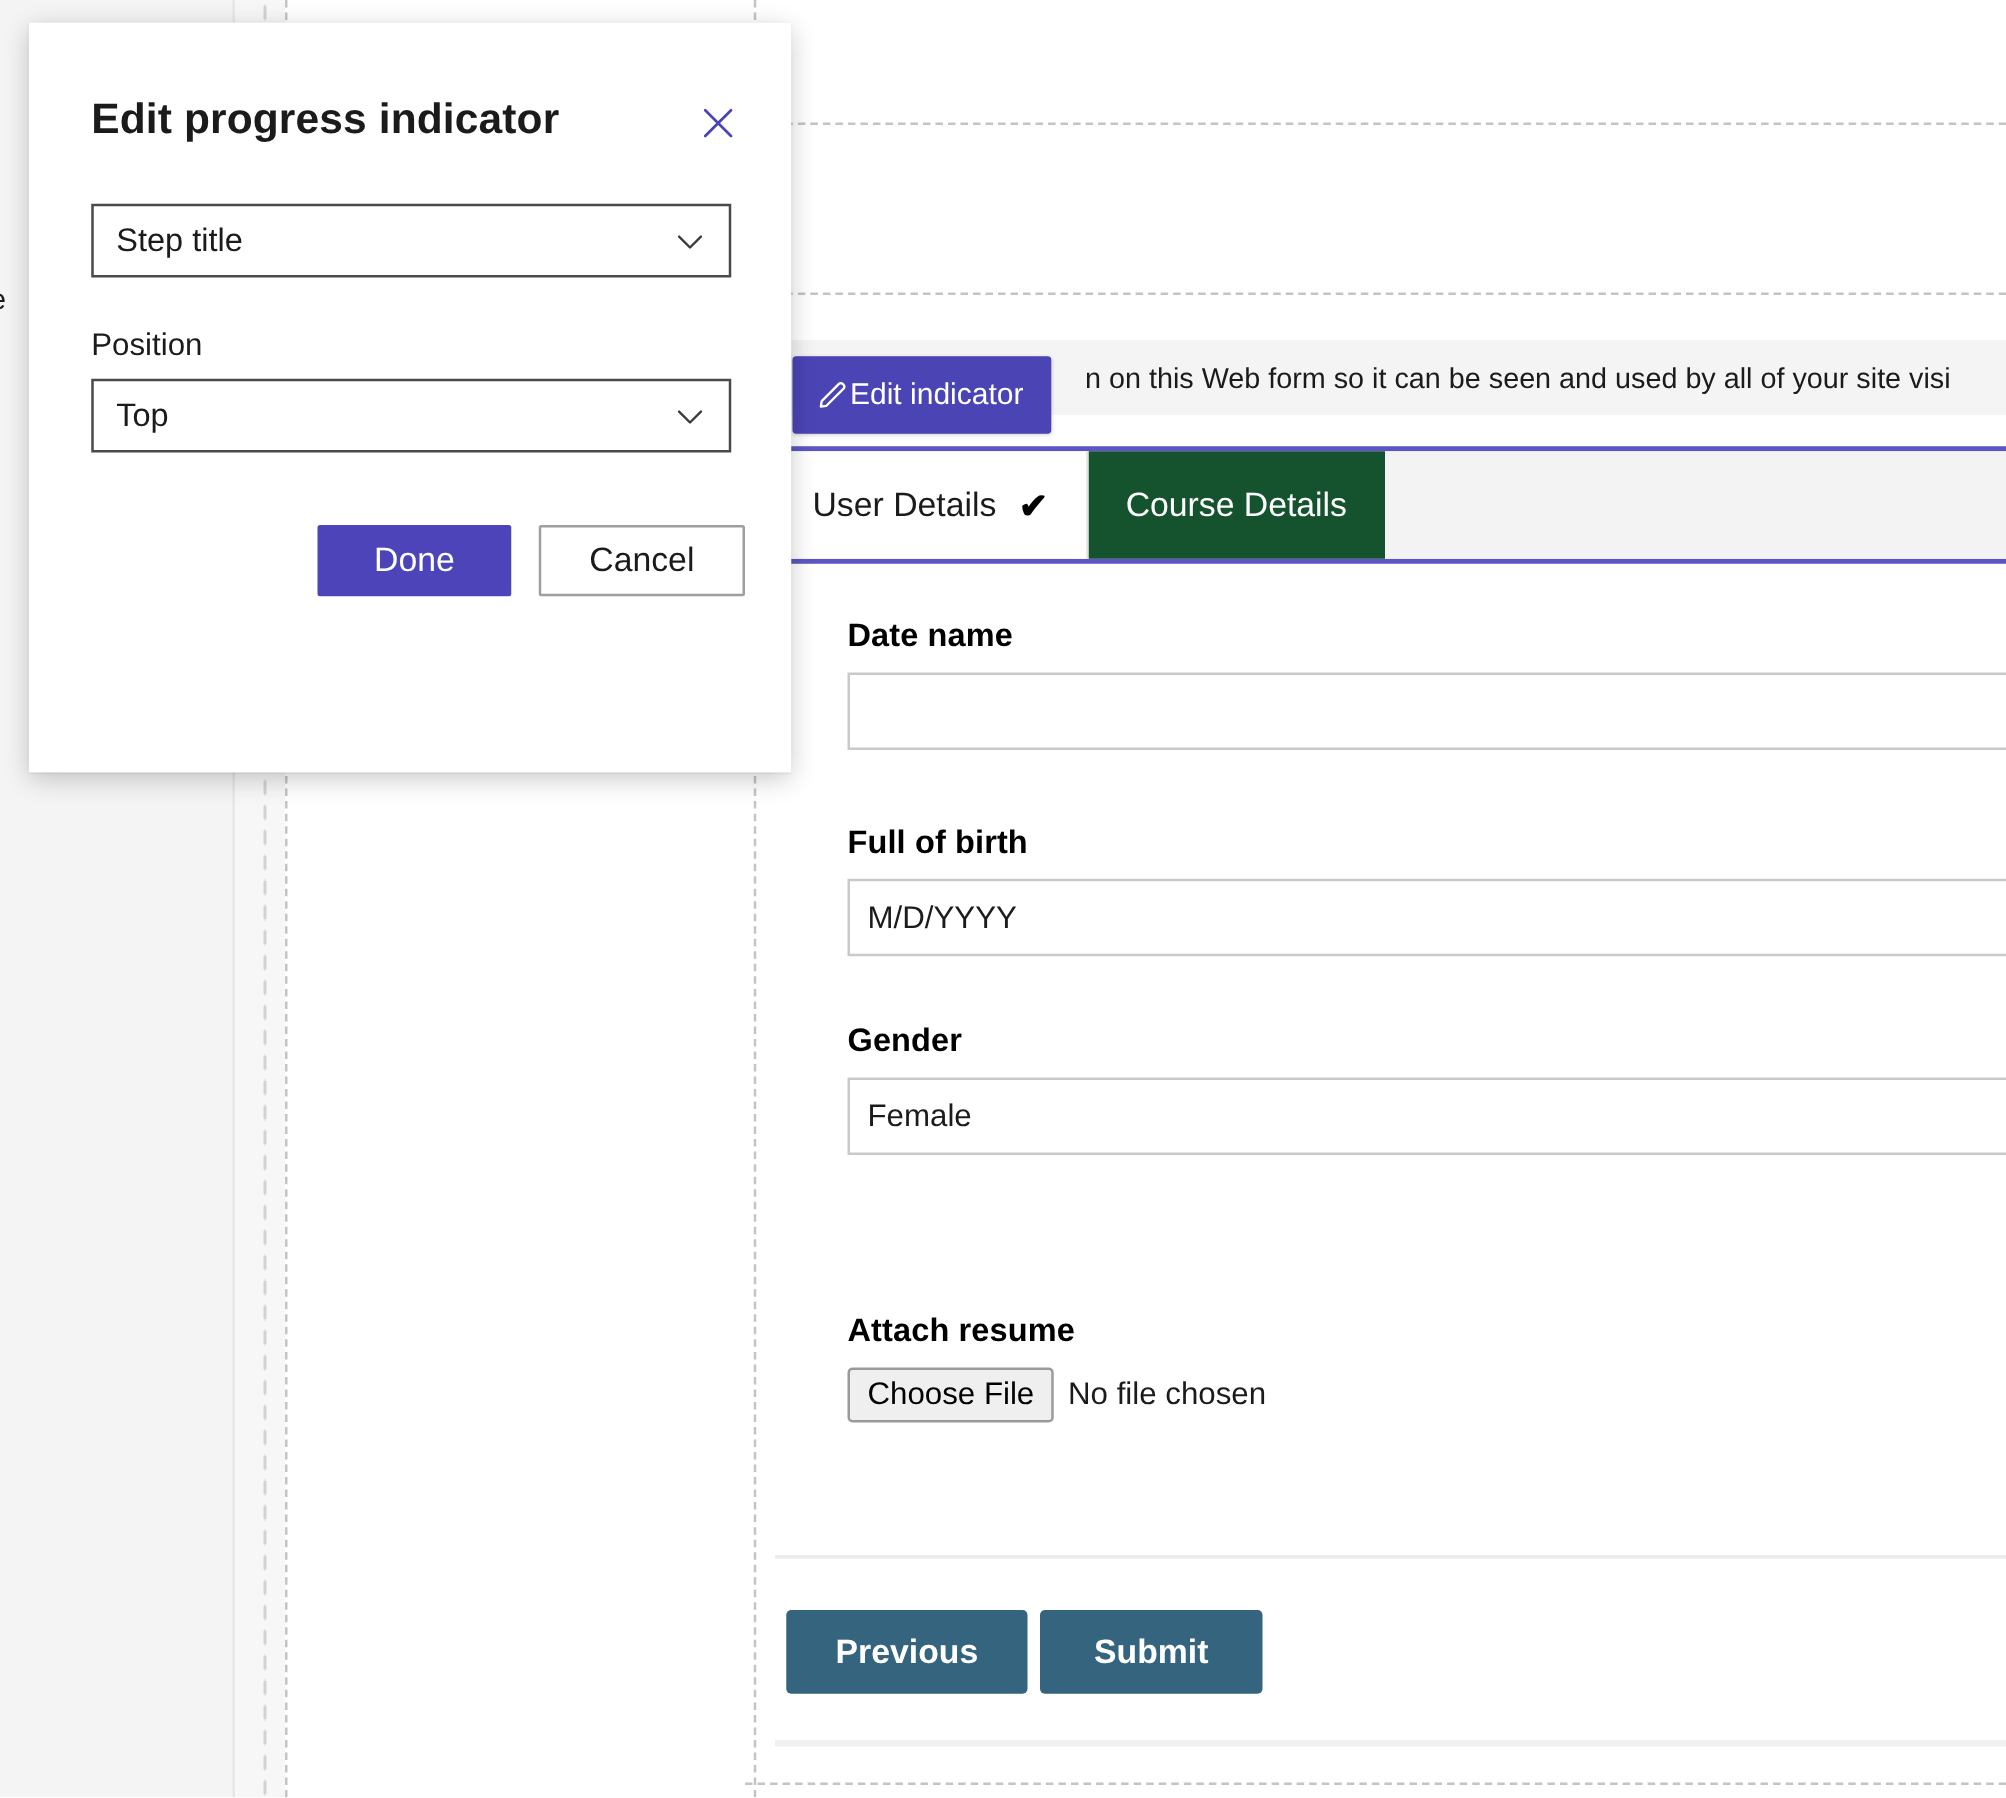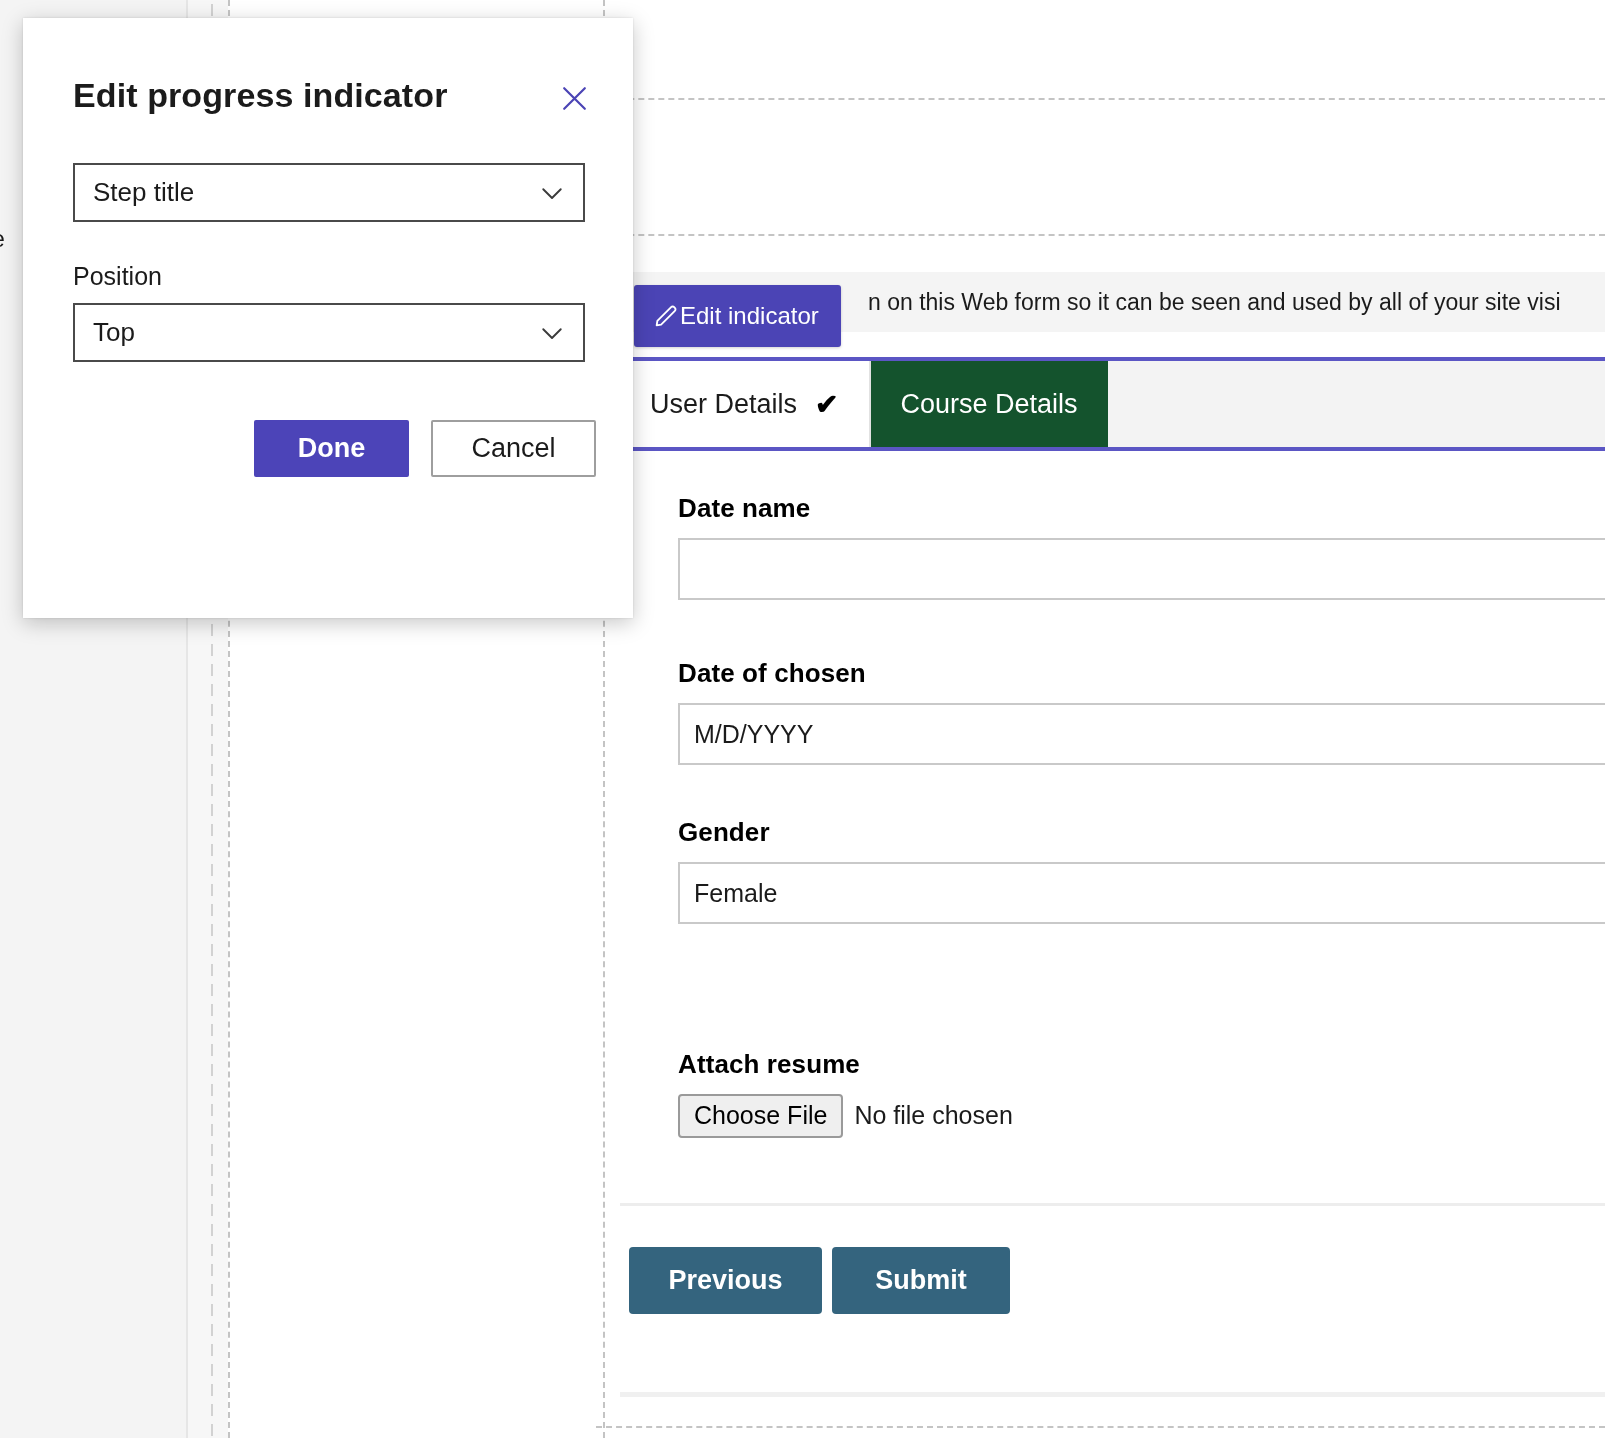--- a/index.html
+++ b/index.html
@@ -265,21 +265,21 @@
   }
   .no-file {
     font-size: 25px;
     color: #1b1b1b;
   }
 
   
   .form-footer {
     position: absolute;
     left: 620px;
-    top: 1203px;
+    top: 1244px;
     width: 985px;
     height: 151px;
     background: #ffffff;
     border-top: 3px solid #ededed;
     box-sizing: border-box;
     display: flex;
     align-items: center;
     padding-left: 5px;
   }
   .nav-btn {
@@ -382,21 +382,21 @@
     gap: 22px;
     padding: 0 37px 0 50px;
     margin-top: 58px;
   }
   .btn-primary {
     background: #4c44b8;
     color: #ffffff;
     border: none;
     border-radius: 2px;
     font-size: 27px;
-    font-weight: bold;
+    font-weight: normal;
     font-family: "Liberation Sans", sans-serif;
     height: 57px;
     min-width: 155px;
     cursor: pointer;
   }
   .btn-secondary {
     background: #ffffff;
     color: #1b1b1b;
     border: 2px solid #9e9e9e;
     border-radius: 2px;
@@ -444,21 +444,21 @@
   <div class="form-body">
 
     <div class="field-block">
       <div class="field-label">Date name</div>
       <input class="text-input" type="text" placeholder="" style="">
     </div>
 
     <div class="gap-a"></div>
 
     <div class="field-block">
-      <div class="field-label">Date of chosen</div>
+      <div class="field-label">Full of birth</div>
       <input class="text-input" type="text" placeholder="M/D/YYYY" style="">
     </div>
 
     <div class="gap-b"></div>
 
     <div class="field-block">
       <div class="field-label">Gender</div>
       <input class="text-input" type="text" value="Female" style="">
     </div>
 

